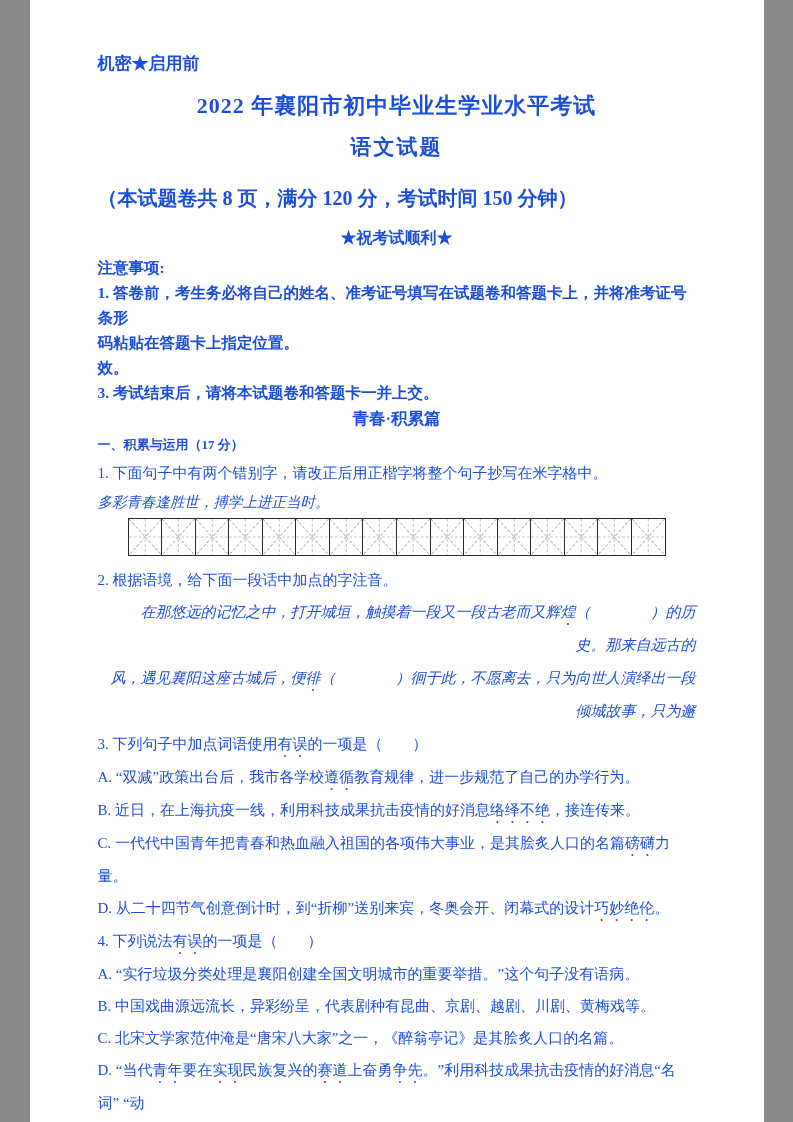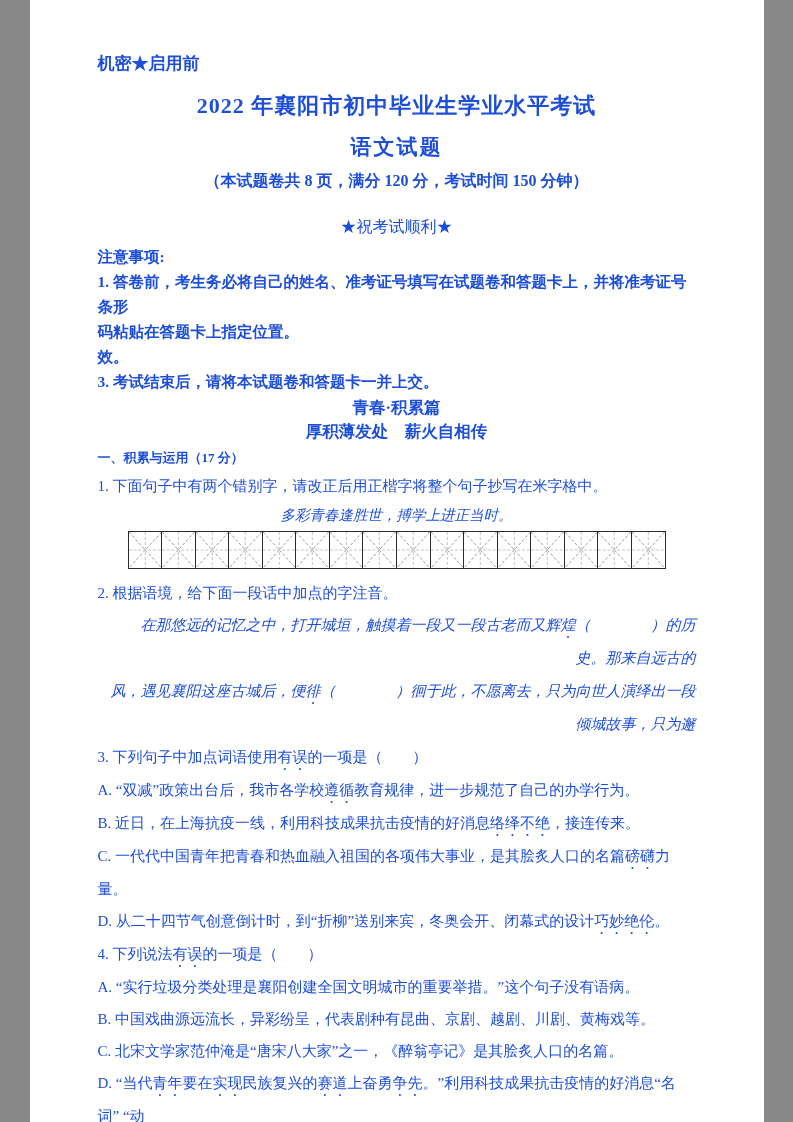--- a/index.html
+++ b/index.html
@@ -30,31 +30,30 @@
   }
   .subject-title {
     margin-top: 10px;
     text-align: center;
     font-size: 21px;
     font-weight: 700;
     line-height: 30px;
     letter-spacing: 2px;
   }
   .paper-info {
-    margin-top: 6px;
+    margin-top: 23px;
+    font-size: 20px;
+    font-weight: 700;
+    line-height: 26px;
+  }
+  .exam-wish {
+    margin-top: 14px;
     text-align: center;
     font-size: 16px;
     font-weight: 700;
-    line-height: 26px;
-  }
-  .exam-wish {
-    margin-top: 20px;
-    text-align: center;
-    font-size: 16px;
-    font-weight: 400;
     line-height: 26px;
   }
   .notice { margin-top: 4px; }
   .notice-line {
     font-size: 15.5px;
     font-weight: 700;
     line-height: 25px;
   }
   .chapter-title {
     margin-top: 2px;
@@ -73,21 +72,21 @@
     font-size: 13px;
     font-weight: 700;
     line-height: 27px;
   }
   .qline {
     font-size: 15px;
     line-height: 32px;
   }
   .q1-stem { line-height: 30px; }
   .kaiti { font-style: italic; }
-  .center { text-align: center; }
+  .center { text-align: left; }
   .q1-sentence {
     font-size: 14.5px;
     line-height: 28px;
   }
   .indent { text-indent: 2em; }
   .passage-line {
     font-size: 15px;
     line-height: 33px;
     text-align: right;
   }
@@ -130,21 +129,20 @@
 
   <div class="notice">
     <div class="notice-line">注意事项:</div>
     <div class="notice-line">1. 答卷前，考生务必将自己的姓名、准考证号填写在试题卷和答题卡上，并将准考证号条形</div>
     <div class="notice-line">码粘贴在答题卡上指定位置。</div>
     <div class="notice-line">效。</div>
     <div class="notice-line">3. 考试结束后，请将本试题卷和答题卡一并上交。</div>
   </div>
 
   <div class="chapter-title">青春·积累篇</div>
-  <div class="chapter-motto">厚积薄发处　薪火自相传</div>
   <div class="part-title">一、积累与运用（17 分）</div>
 
   <div>
     <div class="qline q1-stem">1. 下面句子中有两个错别字，请改正后用正楷字将整个句子抄写在米字格中。</div>
     <div class="q1-sentence kaiti center">多彩青春逢胜世，搏学上进正当时。</div>
     <div class="mizige-grid">
         <div class="mz-cell">
           <svg viewBox="0 0 34 36" preserveAspectRatio="none">
             <line x1="0" y1="0" x2="34" y2="36" stroke="#9a9a9a" stroke-width="1" stroke-dasharray="3,2"></line>
             <line x1="34" y1="0" x2="0" y2="36" stroke="#9a9a9a" stroke-width="1" stroke-dasharray="3,2"></line>

